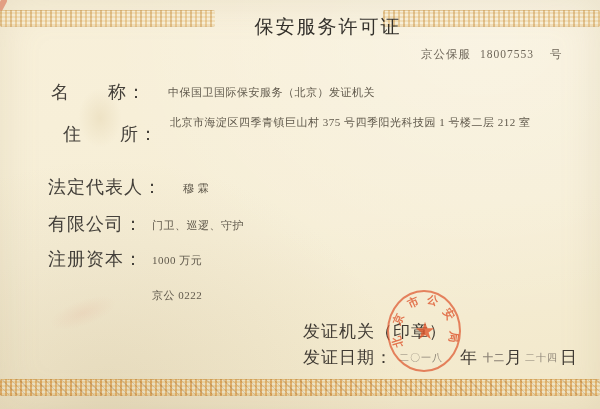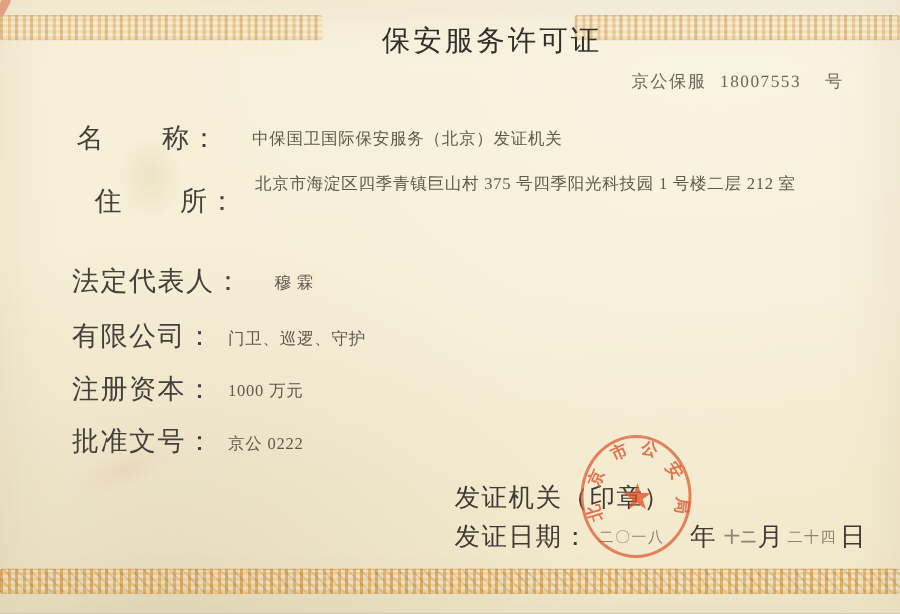--- a/index.html
+++ b/index.html
@@ -103,21 +103,20 @@
 
   <div class="abs f-label" style="left:48px;top:175px;">法定代表人：</div>
   <div class="abs f-value" style="left:183px;top:181px;">穆 霖</div>
 
   <div class="abs f-label" style="left:48px;top:212px;">有限公司：</div>
   <div class="abs f-value" style="left:152px;top:218px;">门卫、巡逻、守护</div>
 
   <div class="abs f-label" style="left:48px;top:247px;">注册资本：</div>
   <div class="abs f-value" style="left:152px;top:253px;">1000 万元</div>
 
-  <div class="abs f-label" style="left:48px;top:282px;">批准文号：</div>
   <div class="abs f-value" style="left:152px;top:288px;">京公 0222</div>
 
   <div id="issuer-label" class="abs" style="left:303px;top:320px;">发证机关（印章）</div>
 
   <div id="date-line" class="abs" style="left:303px;top:346px;">
     <span>发证日期：</span><span class="small" style="margin-left:6px;">二〇一八</span><span style="margin-left:17px;">年</span><span class="small" style="margin-left:5px;font-weight:bold;">十二</span><span>月</span><span class="small" style="margin-left:2px;">二十四</span><span style="margin-left:2px;">日</span>
   </div>
 
   <div id="seal" class="abs" title="">
     <div class="ring"></div>

